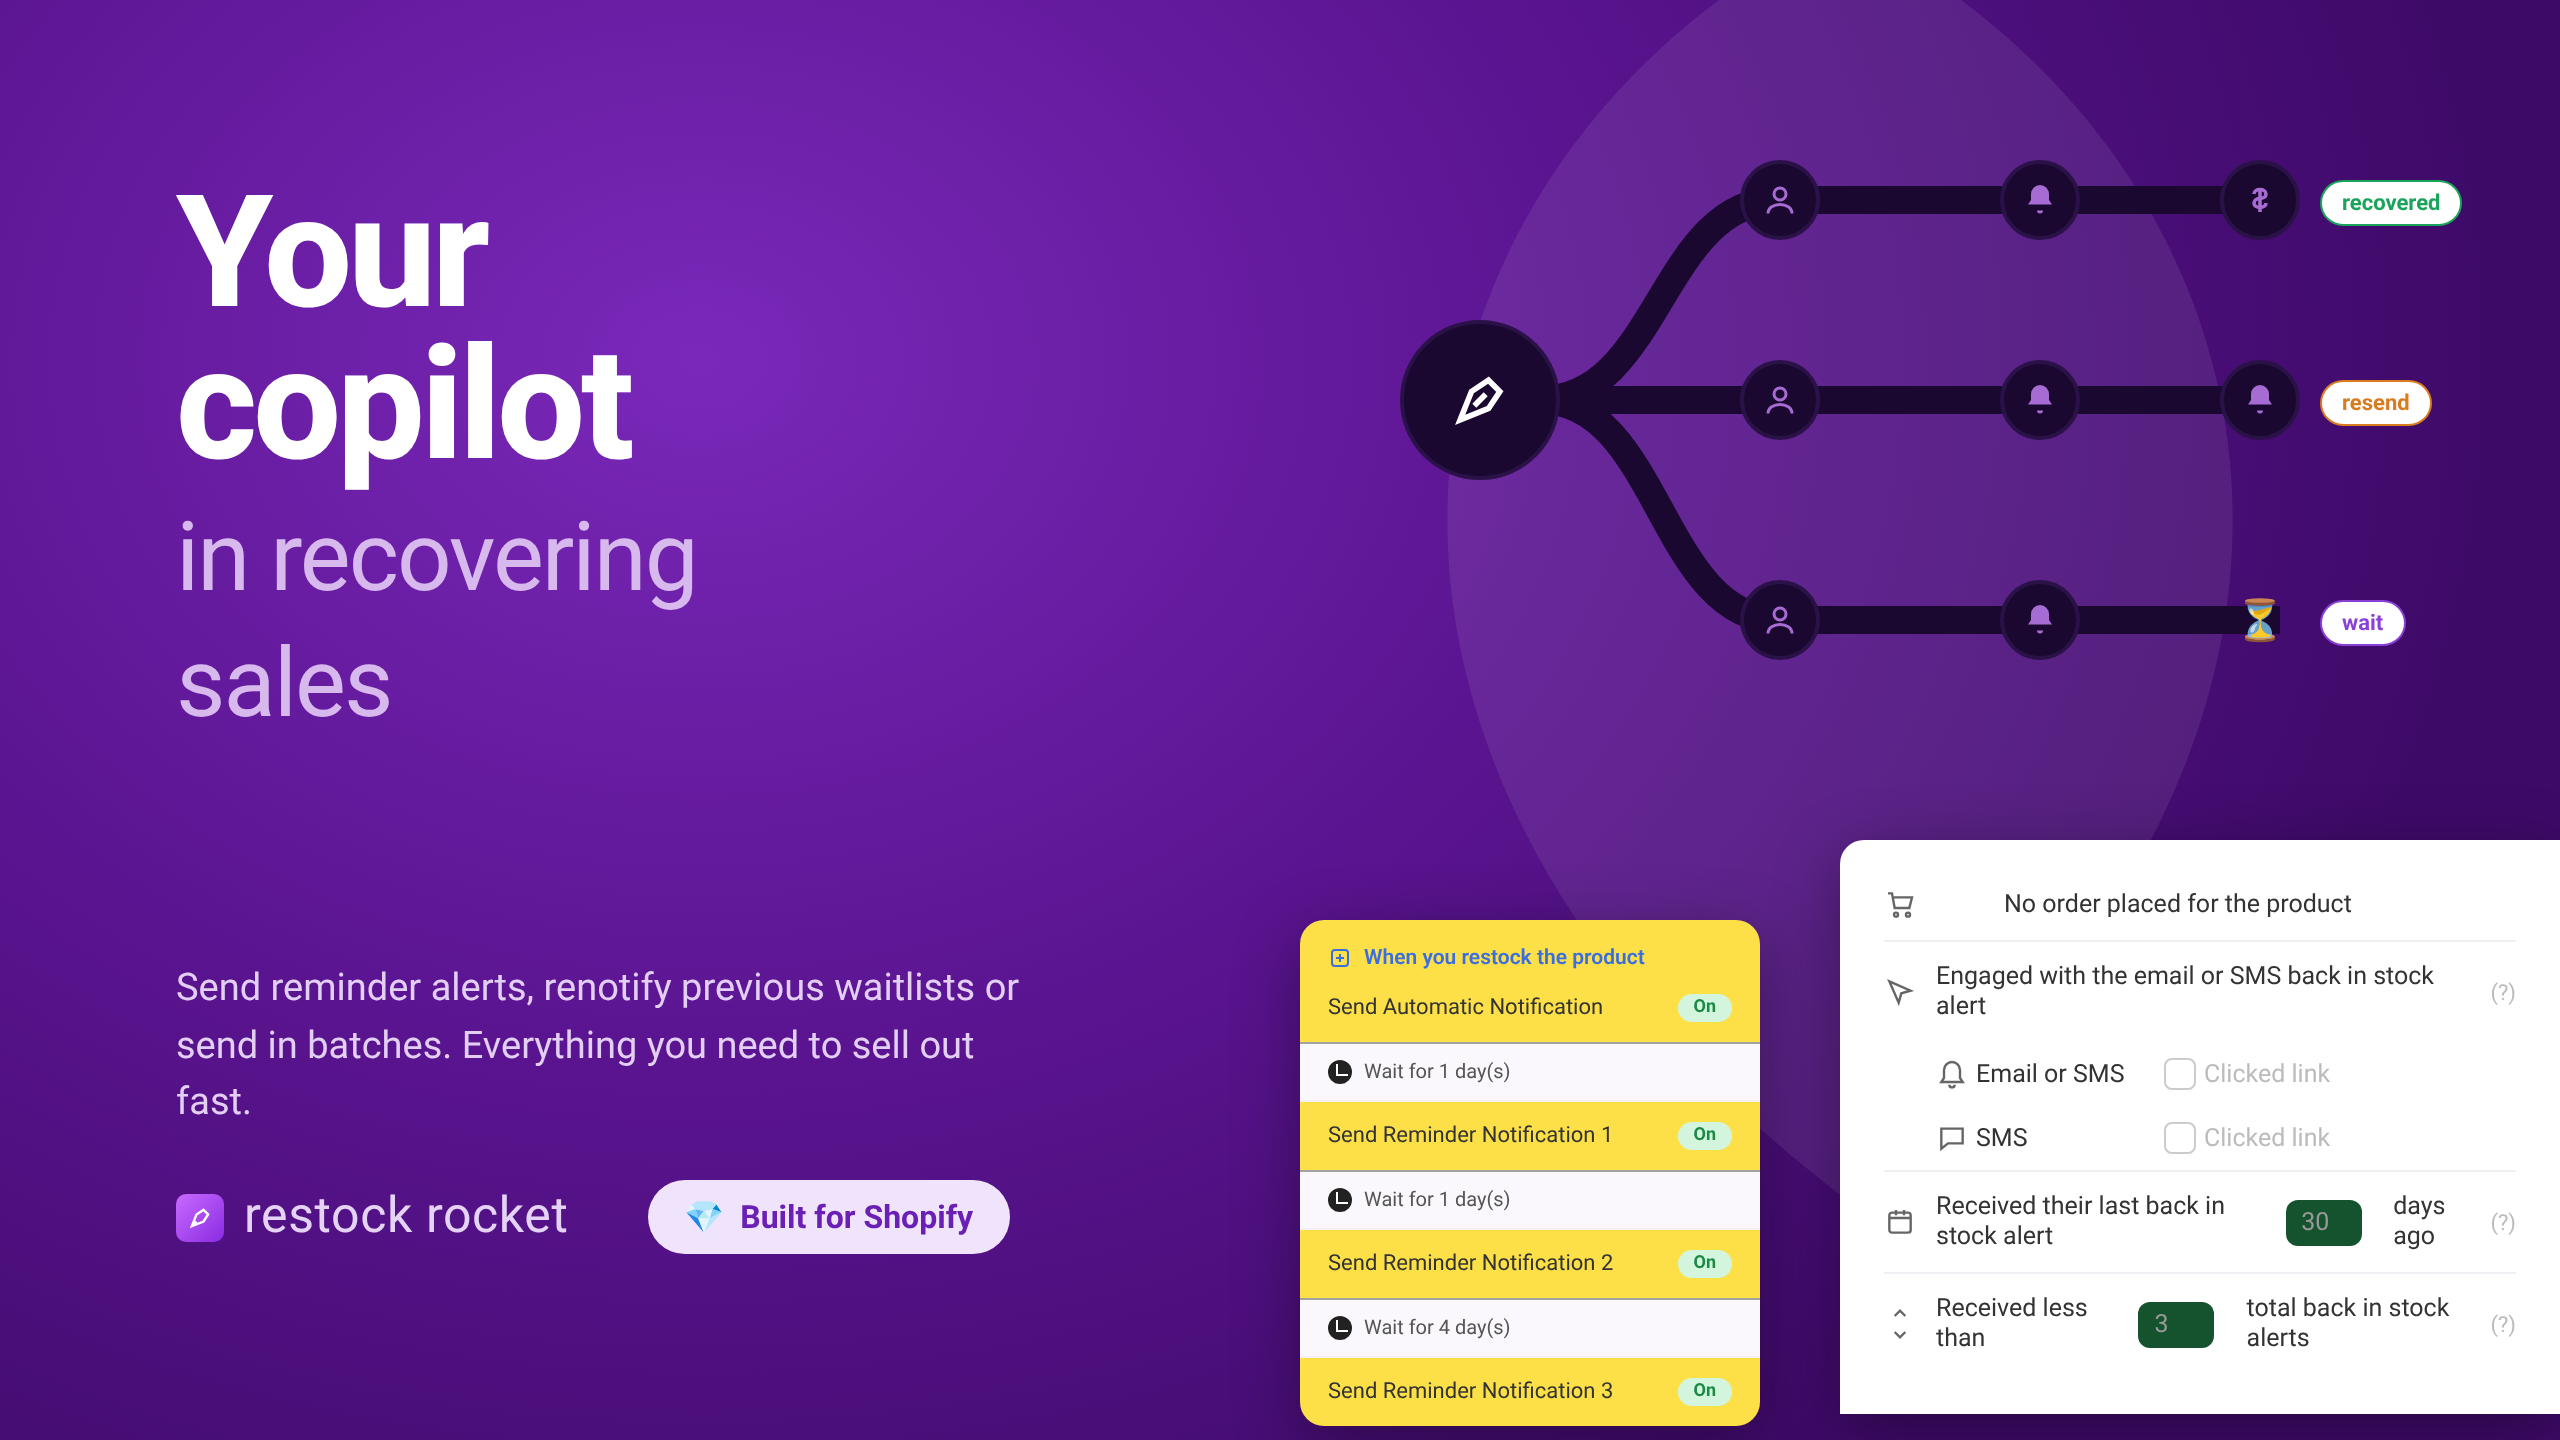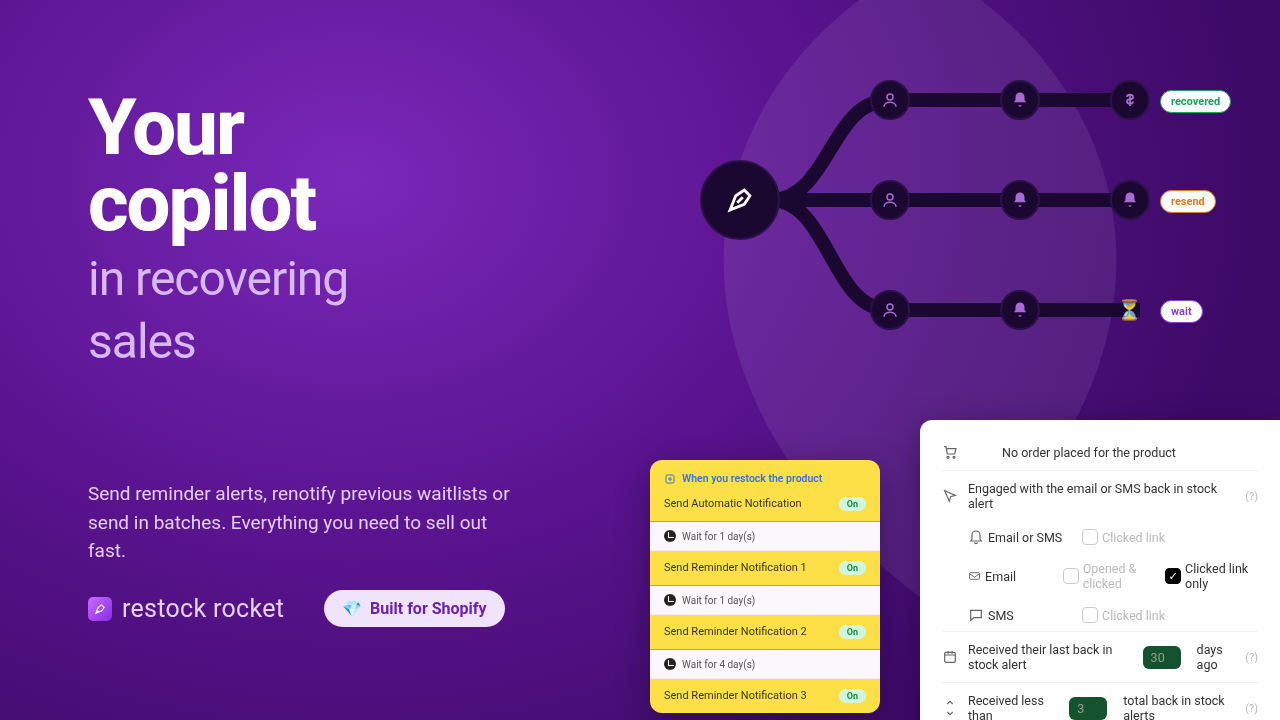--- a/index.html
+++ b/index.html
@@ -229,31 +229,20 @@
       <svg class="ico" viewBox="0 0 24 24" fill="none" stroke="currentColor" stroke-width="1.8">
           <path d="M6 15V9a6 6 0 0112 0v6l2 3H4z"></path>
           <path d="M10 20a2 2 0 004 0"></path>
         </svg>
       <span style="width:90px">Email or SMS</span>
       <span class="cb"></span>
       <span class="faded">Clicked link</span>
     </div>
     <div class="subopt">
       <svg class="ico" viewBox="0 0 24 24" fill="none" stroke="currentColor" stroke-width="1.8">
-          <rect x="3" y="6" width="18" height="12" rx="2"></rect>
-          <path d="M3 8l9 6 9-6"></path>
-        </svg>
-      <span style="width:90px">Email</span>
-      <span class="cb"></span>
-      <span class="faded">Opened &amp; clicked</span>
-      <span class="cb on"></span>
-      <span>Clicked link only</span>
-    </div>
-    <div class="subopt">
-      <svg class="ico" viewBox="0 0 24 24" fill="none" stroke="currentColor" stroke-width="1.8">
           <path d="M4 5h16v11H9l-5 4z"></path>
         </svg>
       <span style="width:90px">SMS</span>
       <span class="cb"></span>
       <span class="faded">Clicked link</span>
     </div>
   </div>
   <div class="crow">
     <svg class="ico" viewBox="0 0 24 24" fill="none" stroke="currentColor" stroke-width="1.8">
         <rect x="4" y="5" width="16" height="15" rx="2"></rect>

